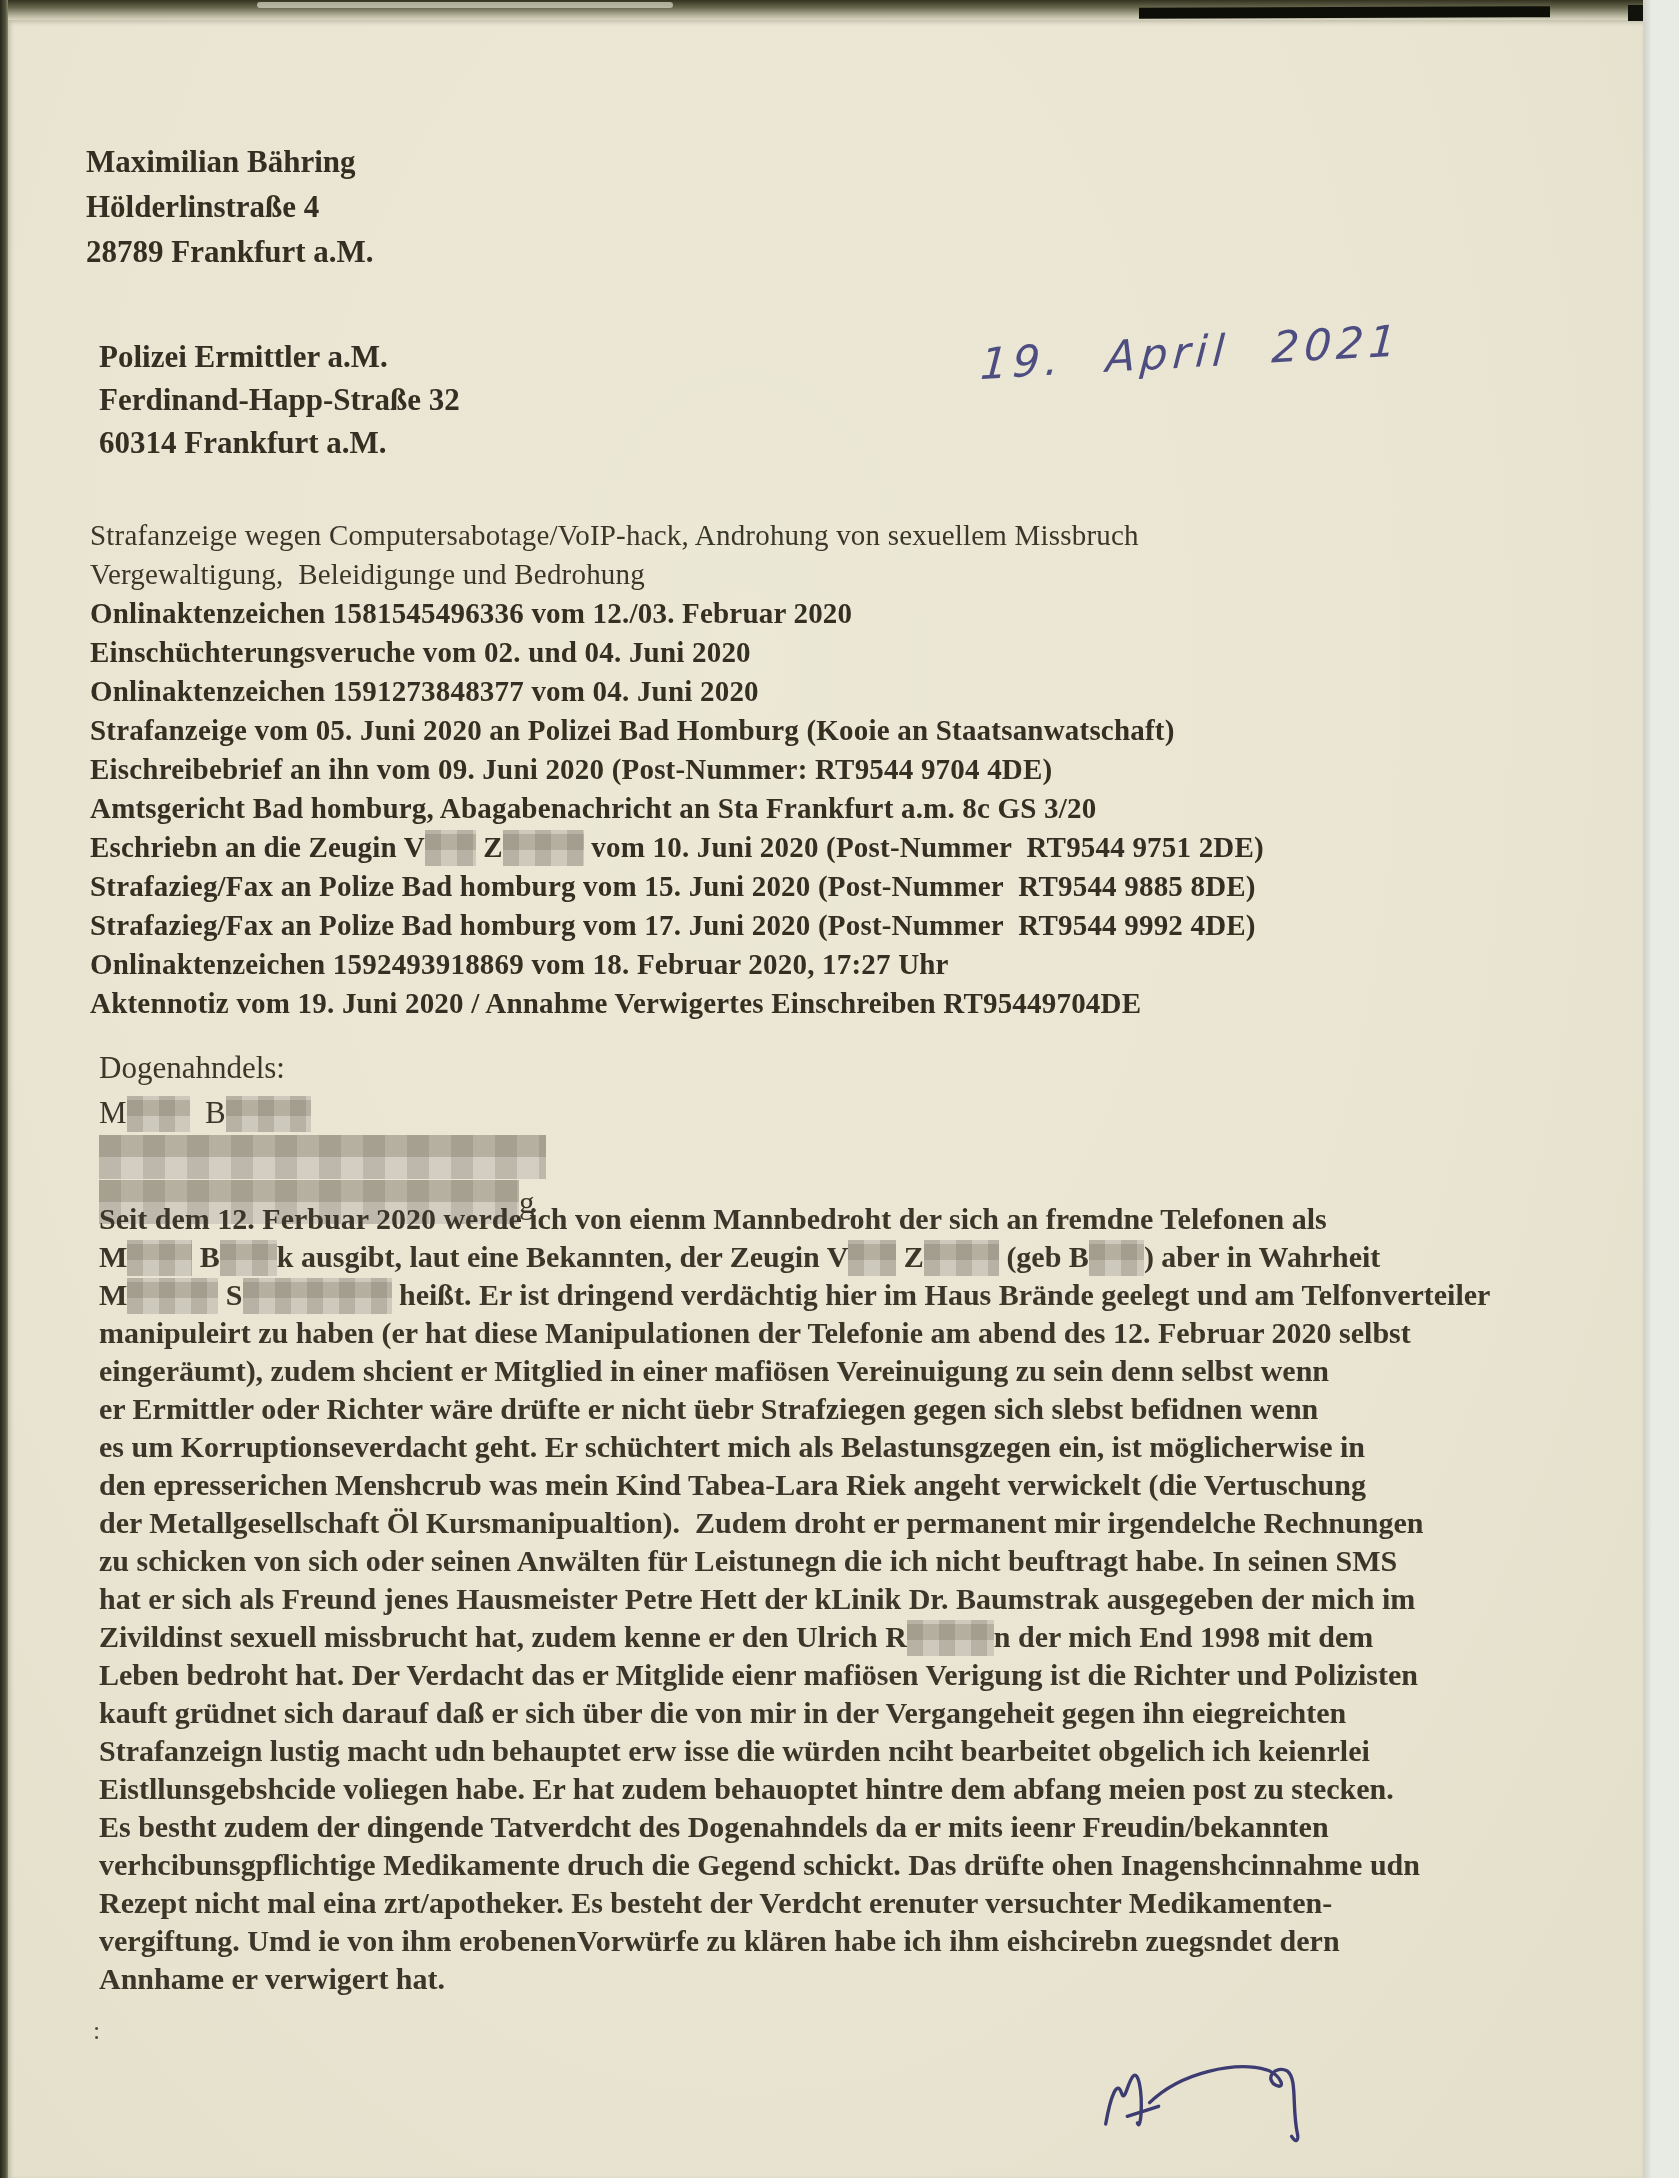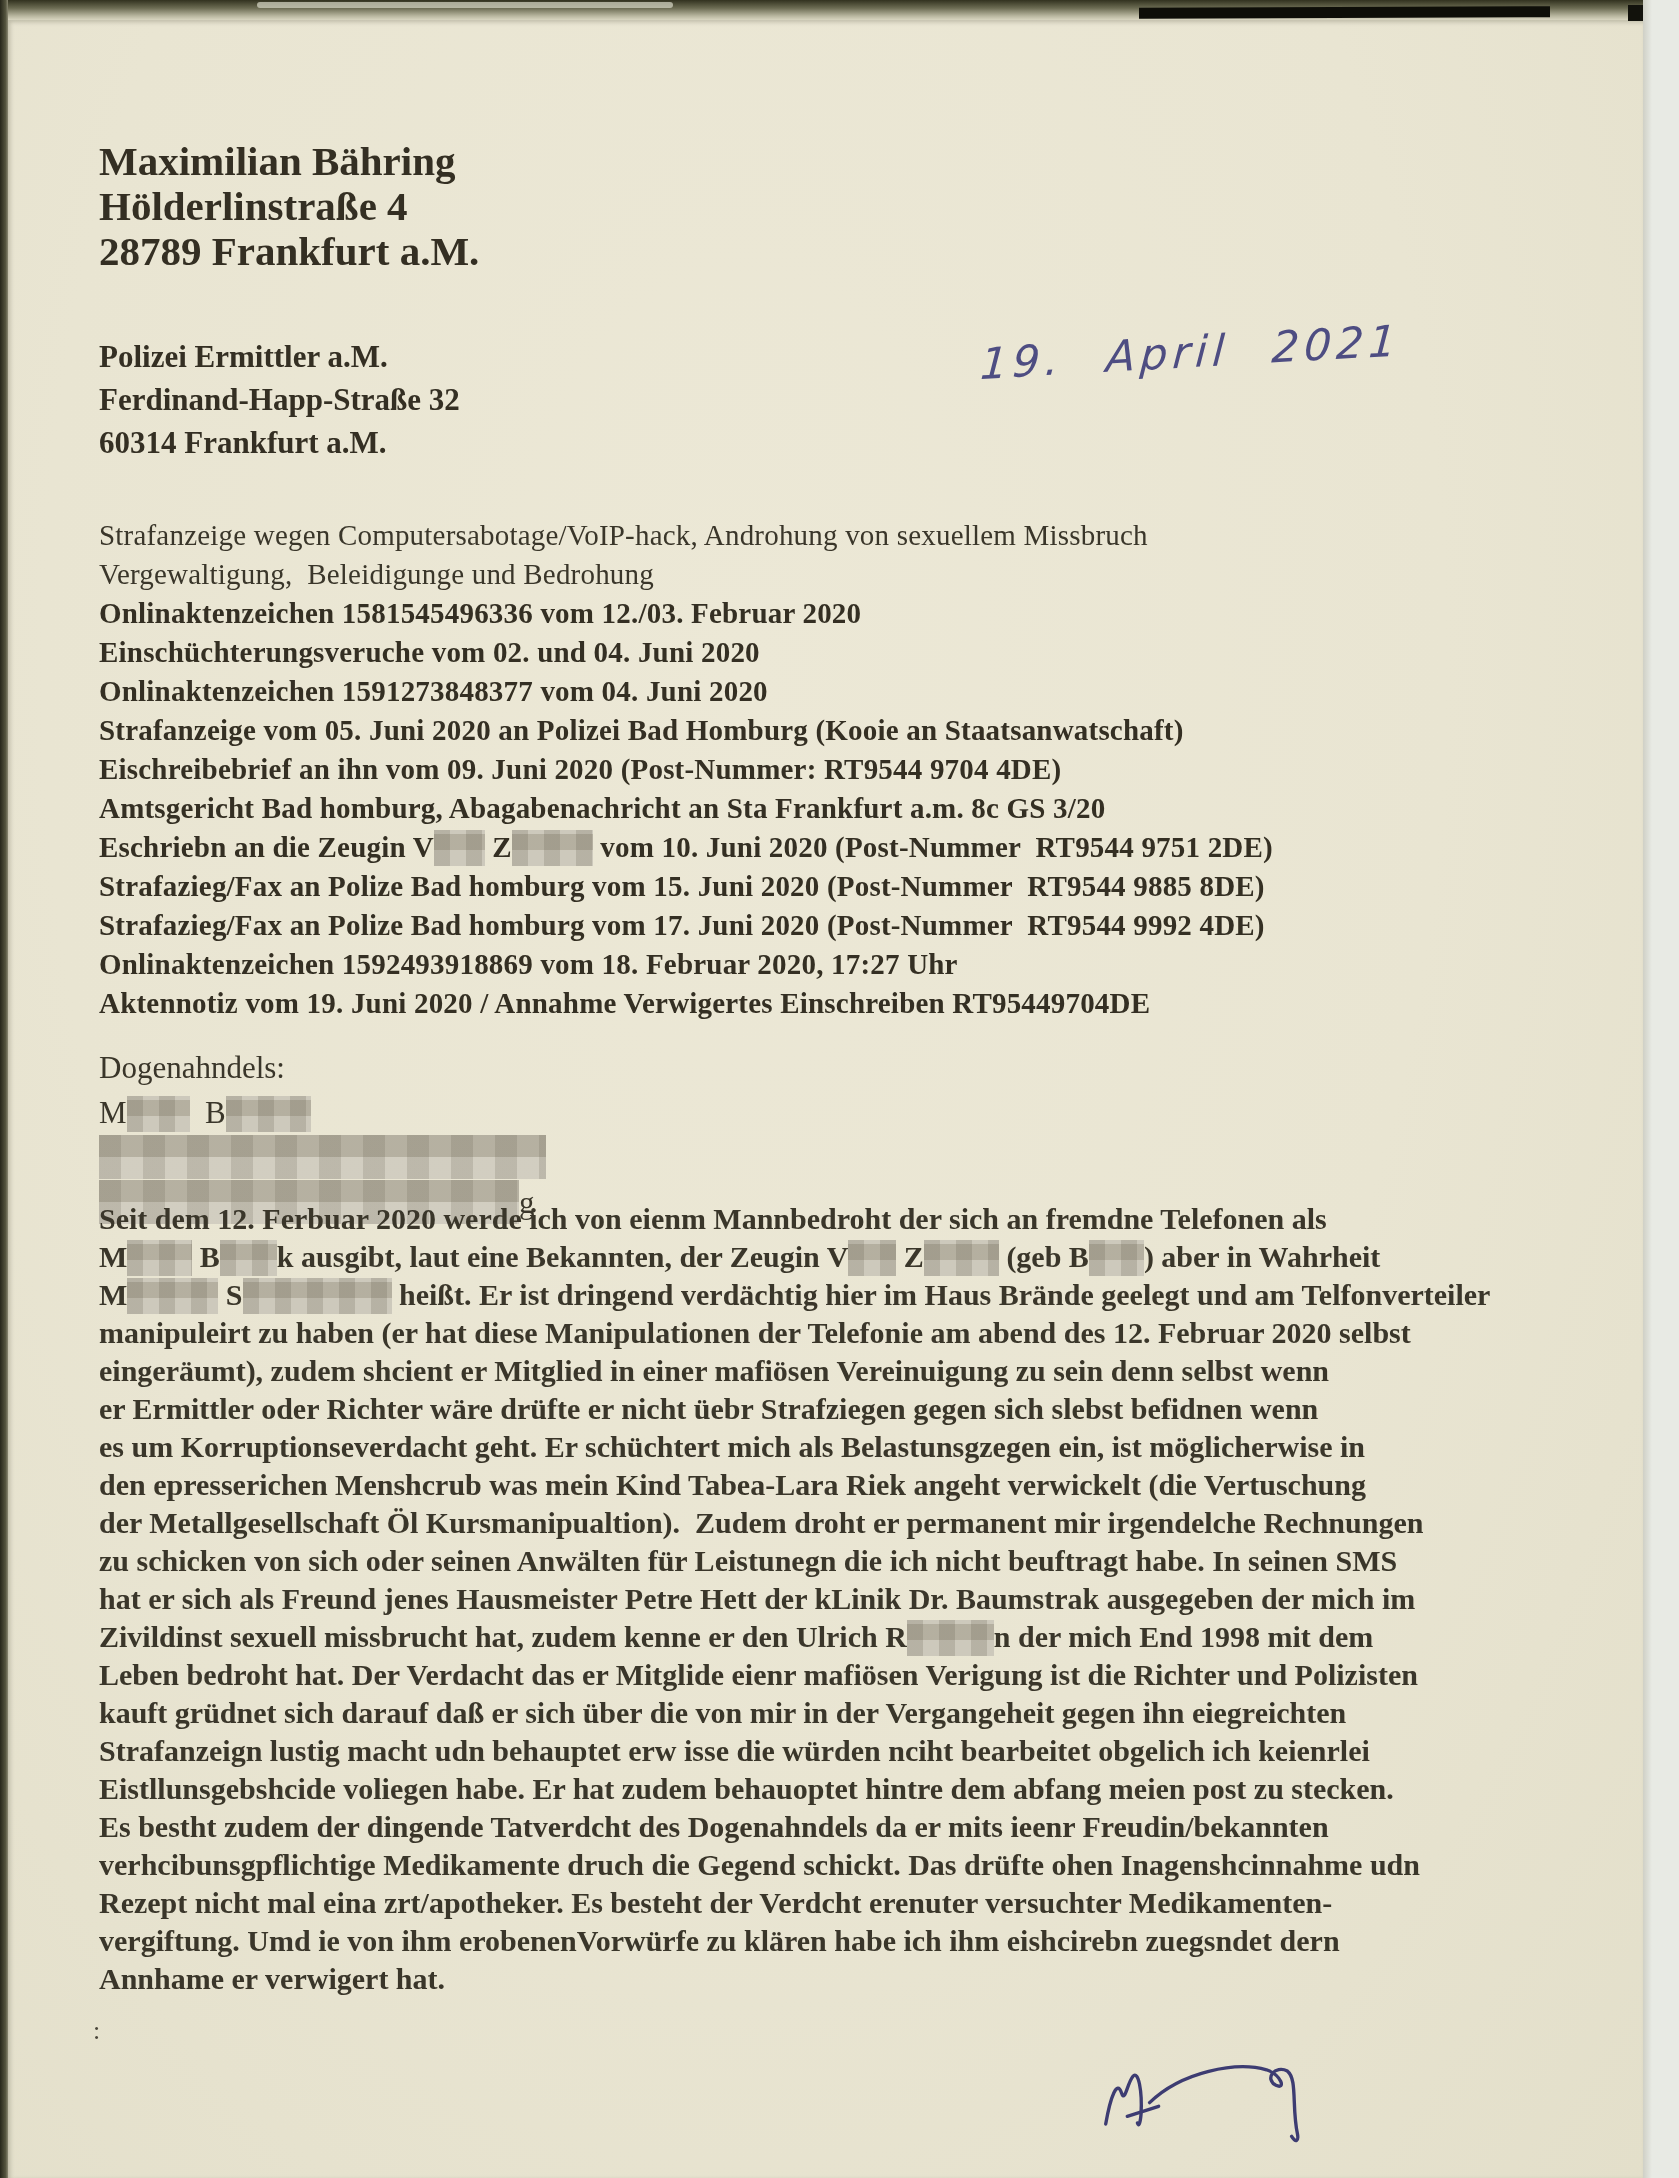--- a/index.html
+++ b/index.html
@@ -38,23 +38,23 @@
     background:linear-gradient(90deg,#26261a 0%,#55553f 70%,#8a8872 100%);
   }
   .right-strip{
     position:absolute;right:0;top:0;width:36px;height:2178px;
     background:linear-gradient(90deg,#cfd0c6 0%,#e8eae4 25%,#e8eae4 100%);
   }
   
   .block{position:absolute;white-space:pre;}
   .line{white-space:pre;}
   .b{font-weight:bold;color:#342f23;}
-  .sender{left:99px;top:139px;font-size:41px;line-height:45px;font-weight:bold;color:#332e22;}
+  .sender{left:86px;top:139px;font-size:31px;line-height:45px;font-weight:bold;color:#332e22;}
   .recipient{left:99px;top:335px;font-size:31px;line-height:43px;}
-  .subject{left:99px;top:516px;font-size:29px;line-height:39px;letter-spacing:0.2px;}
+  .subject{left:90px;top:516px;font-size:29px;line-height:39px;letter-spacing:0.2px;}
   .accused{left:99px;top:1045px;font-size:31px;}
   .accused .line{height:45px;line-height:45px;}
   .body-par{left:99px;top:1200px;font-size:30px;line-height:38px;font-weight:bold;}
   .stray{left:93px;top:2016px;font-size:26px;color:#4a463a;}
   
   .hand-date{
     position:absolute;left:980px;top:325px;width:495px;
     font-family:"DejaVu Sans",sans-serif;
     font-style:italic;font-size:43px;letter-spacing:5px;word-spacing:24px;
     transform:rotate(-3.2deg) skewX(-7deg);

